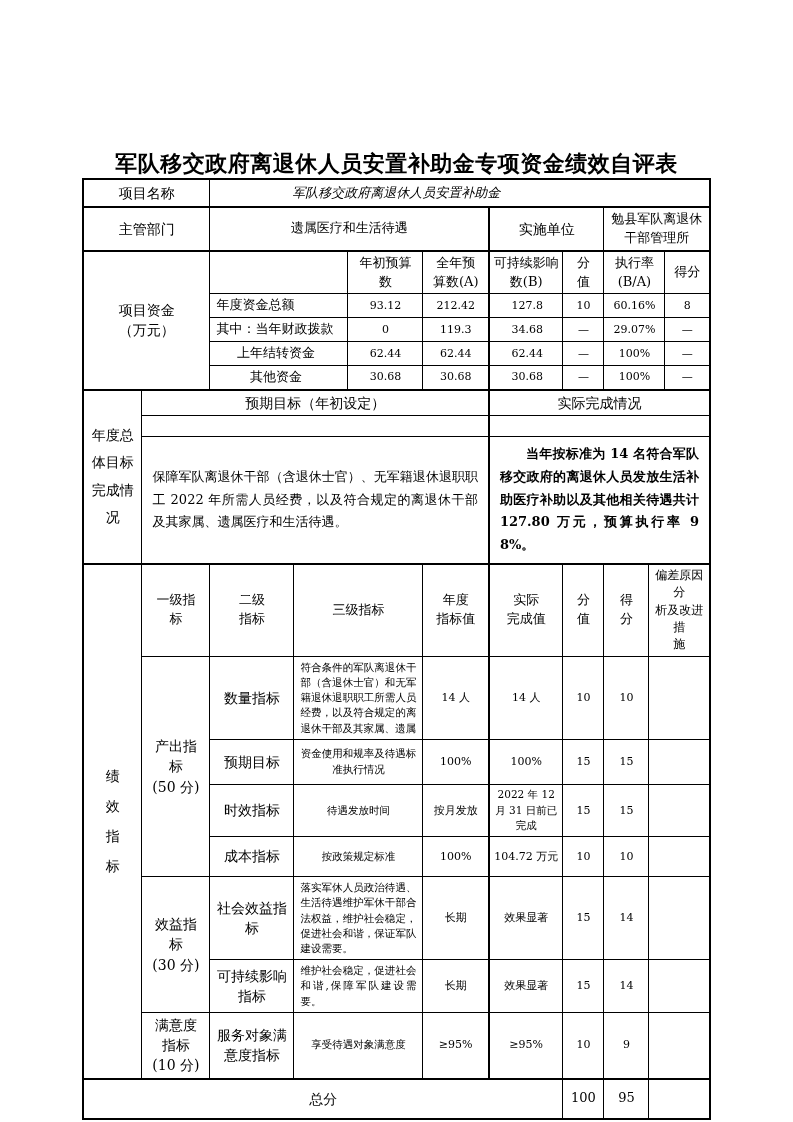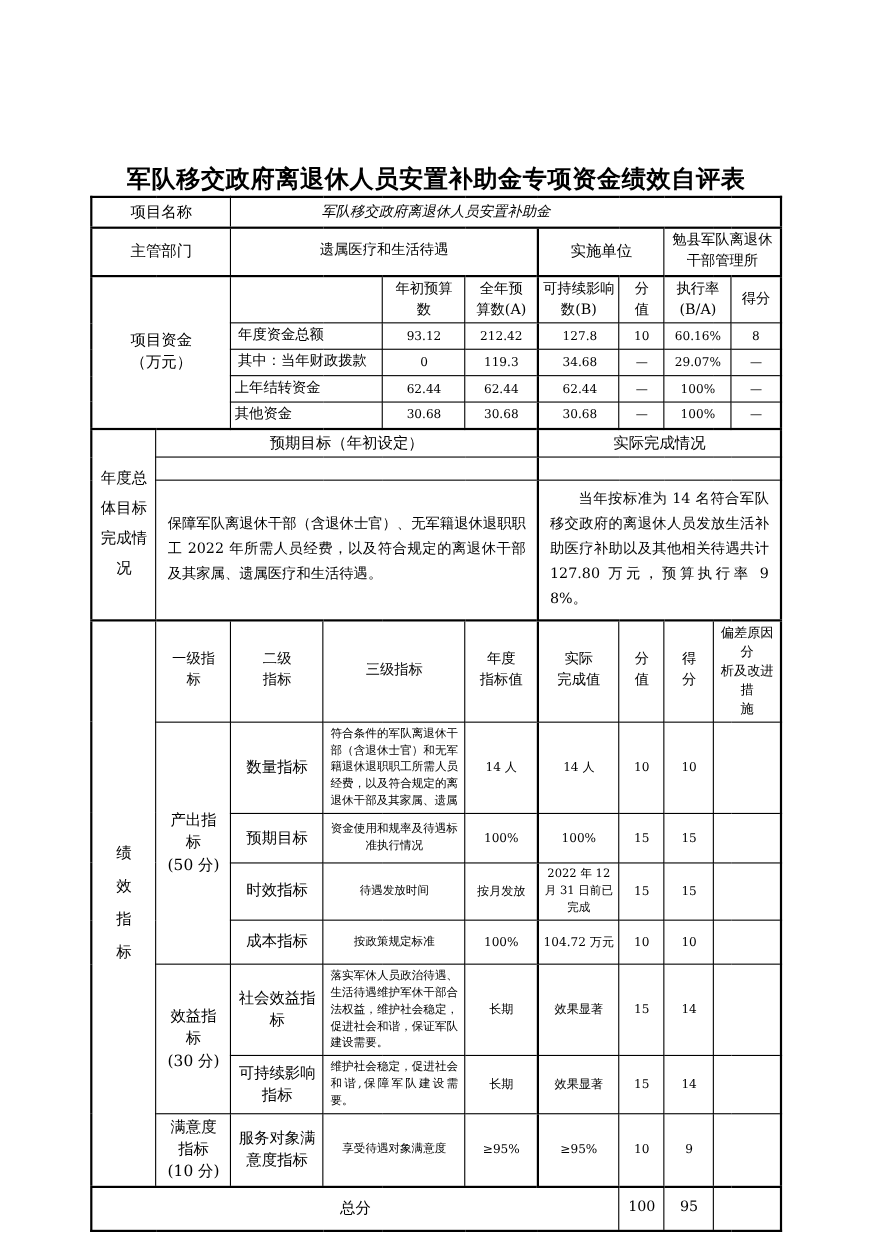--- a/index.html
+++ b/index.html
@@ -33,29 +33,29 @@
     white-space:pre-line;
     word-break:break-all;
     overflow:hidden;
   }
   tr.thick td { border-top-width:2px; }
   td.bl2 { border-left-width:2px; }
   td.lbl { font-size:14px; }
   td.val { font-size:11px; }
   td.sm  { font-size:10.5px; line-height:1.5; }
   td.left  { text-align:left; padding-left:6px;margin-top:41px; }
-  td.right { text-align:left; padding-right:9px; }
+  td.right { text-align:center; padding-right:9px; }
   td.vleft { text-align:center; padding-left:5px; }
   td.proj  { padding-right:130px;font-style:italic; }
   td.para {
     text-align:justify; white-space:normal;
     padding:6px 10px; font-size:13px; line-height:1.75;
     vertical-align:middle;
   }
-  td.indent { text-indent:2em; }
+  td.indent { text-indent:2em;font-weight:bold; }
   td.p3 {
     text-align:justify; white-space:normal;
     padding:3px 6px; font-size:10.5px; line-height:1.45;
   }
   td.vlabel { font-size:14px; line-height:2.15; }
   td.goal-label { font-size:14px; line-height:1.95; }
   td.dev { font-size:12px; padding:2px 1px; }
 </style>
 </head>
 <body>

